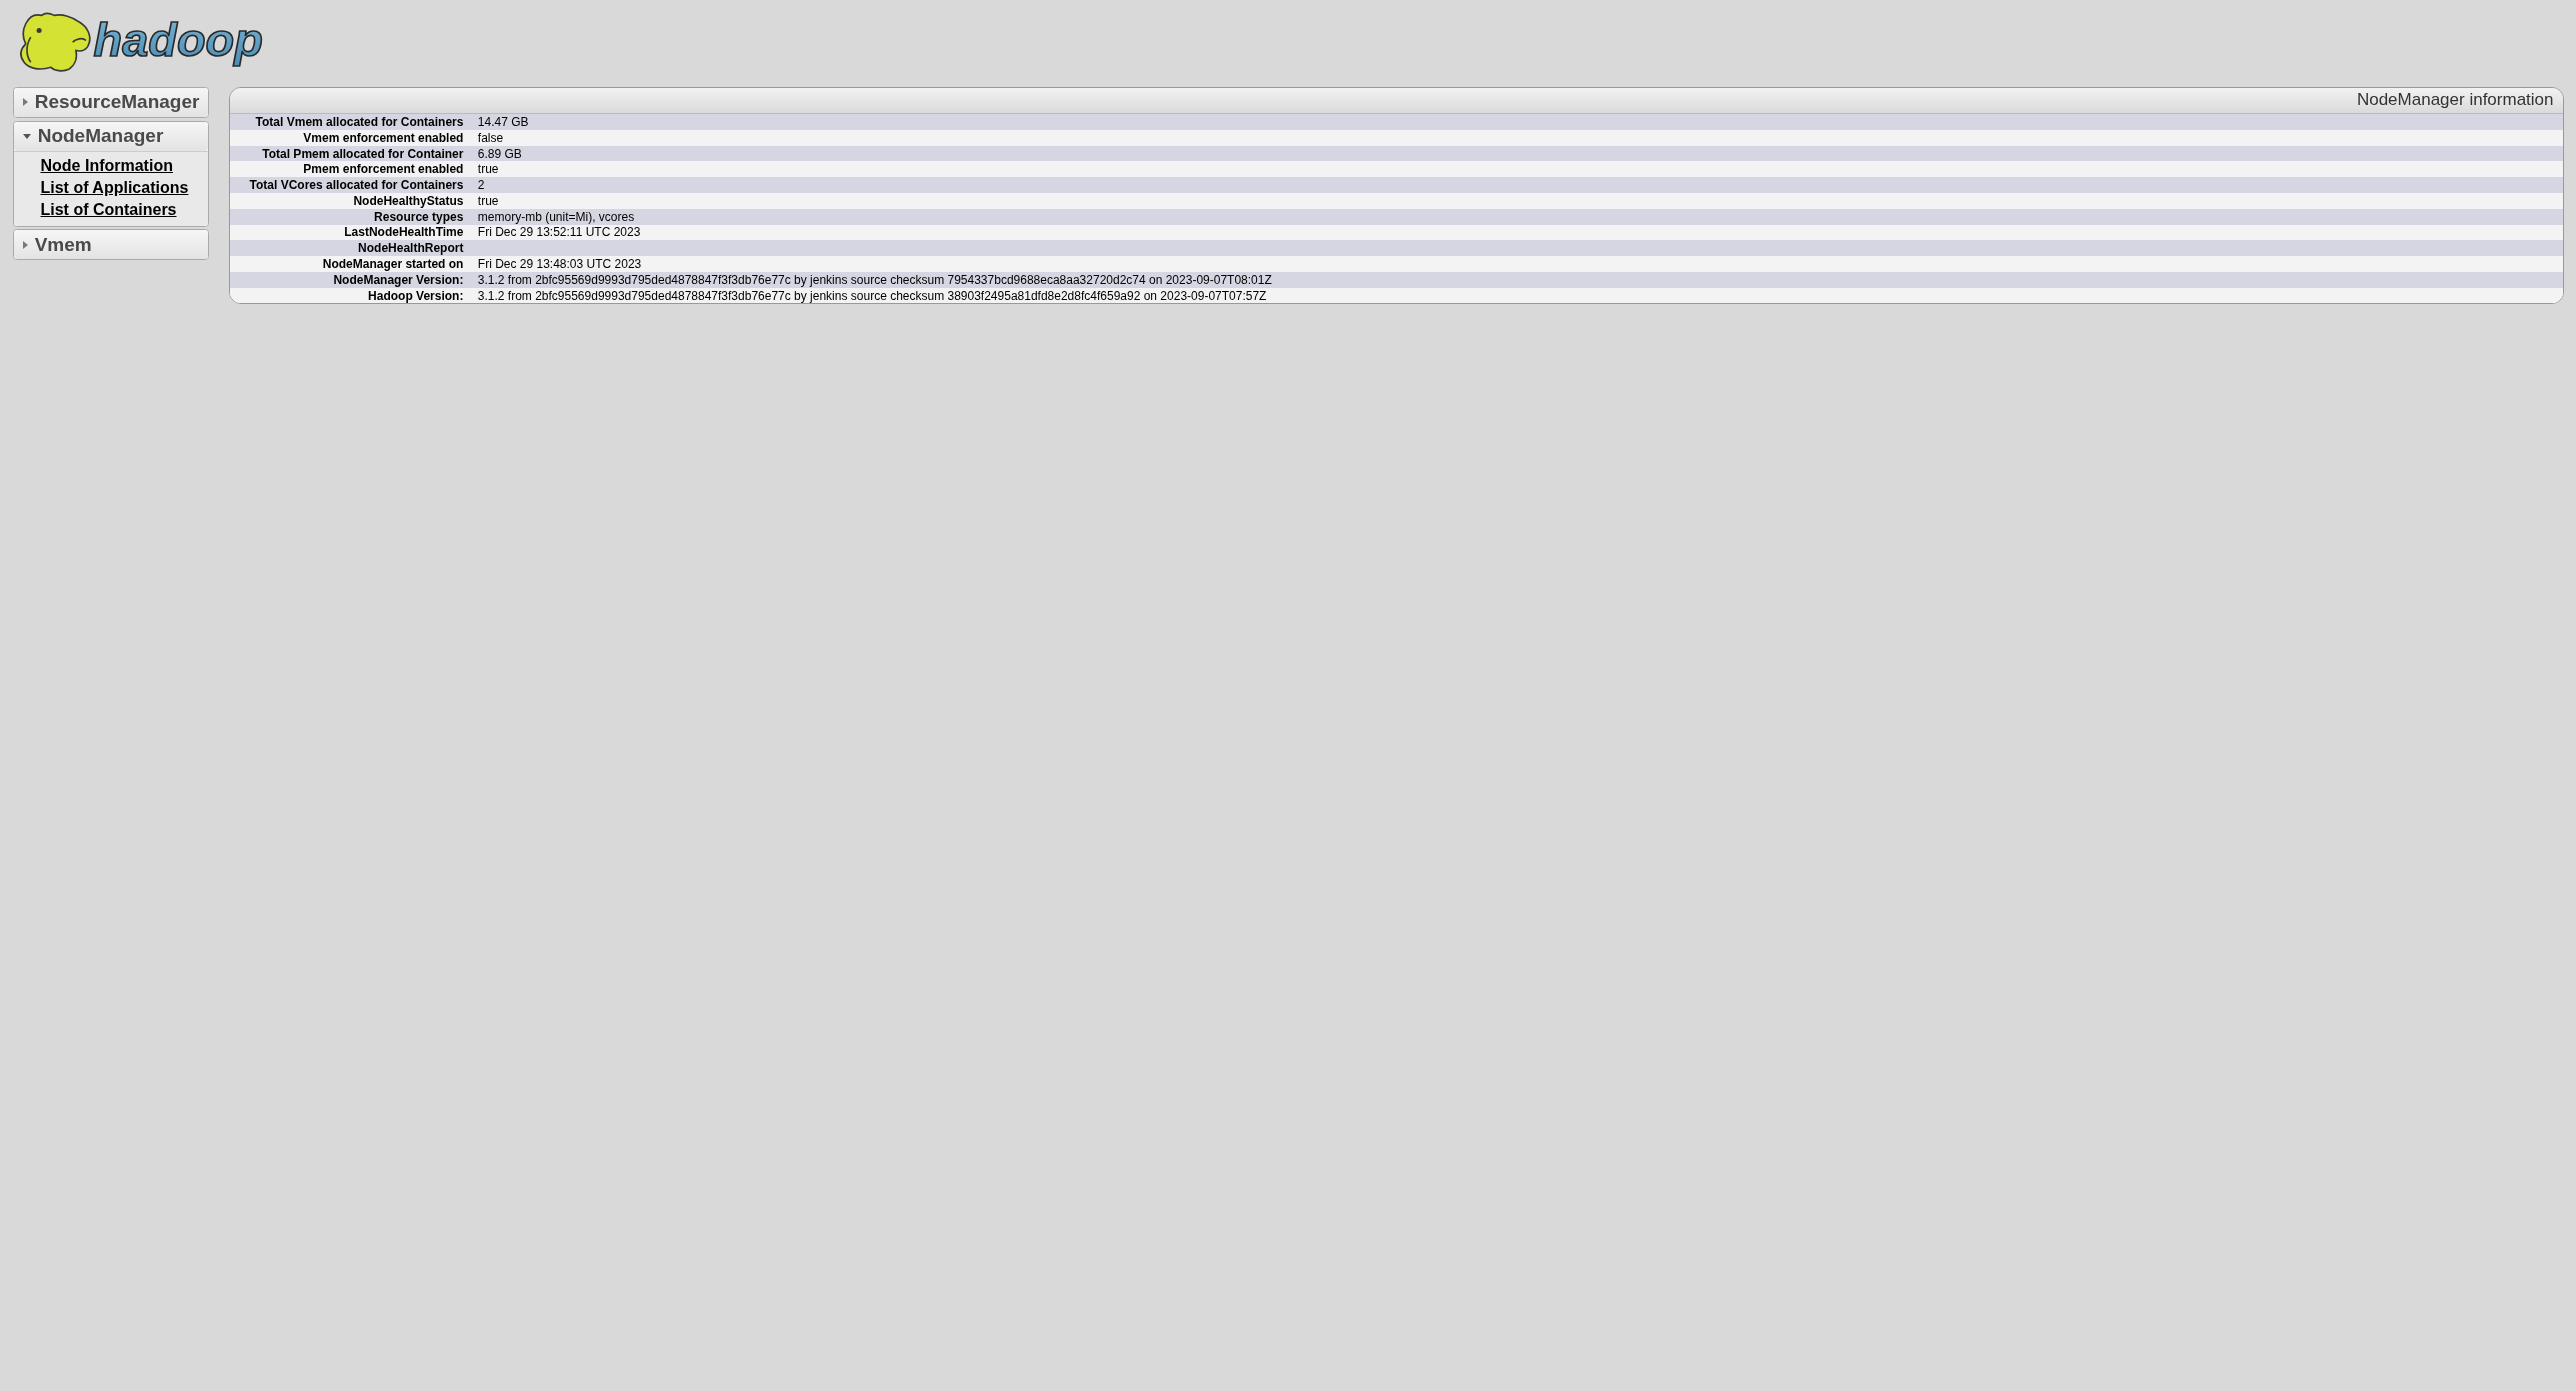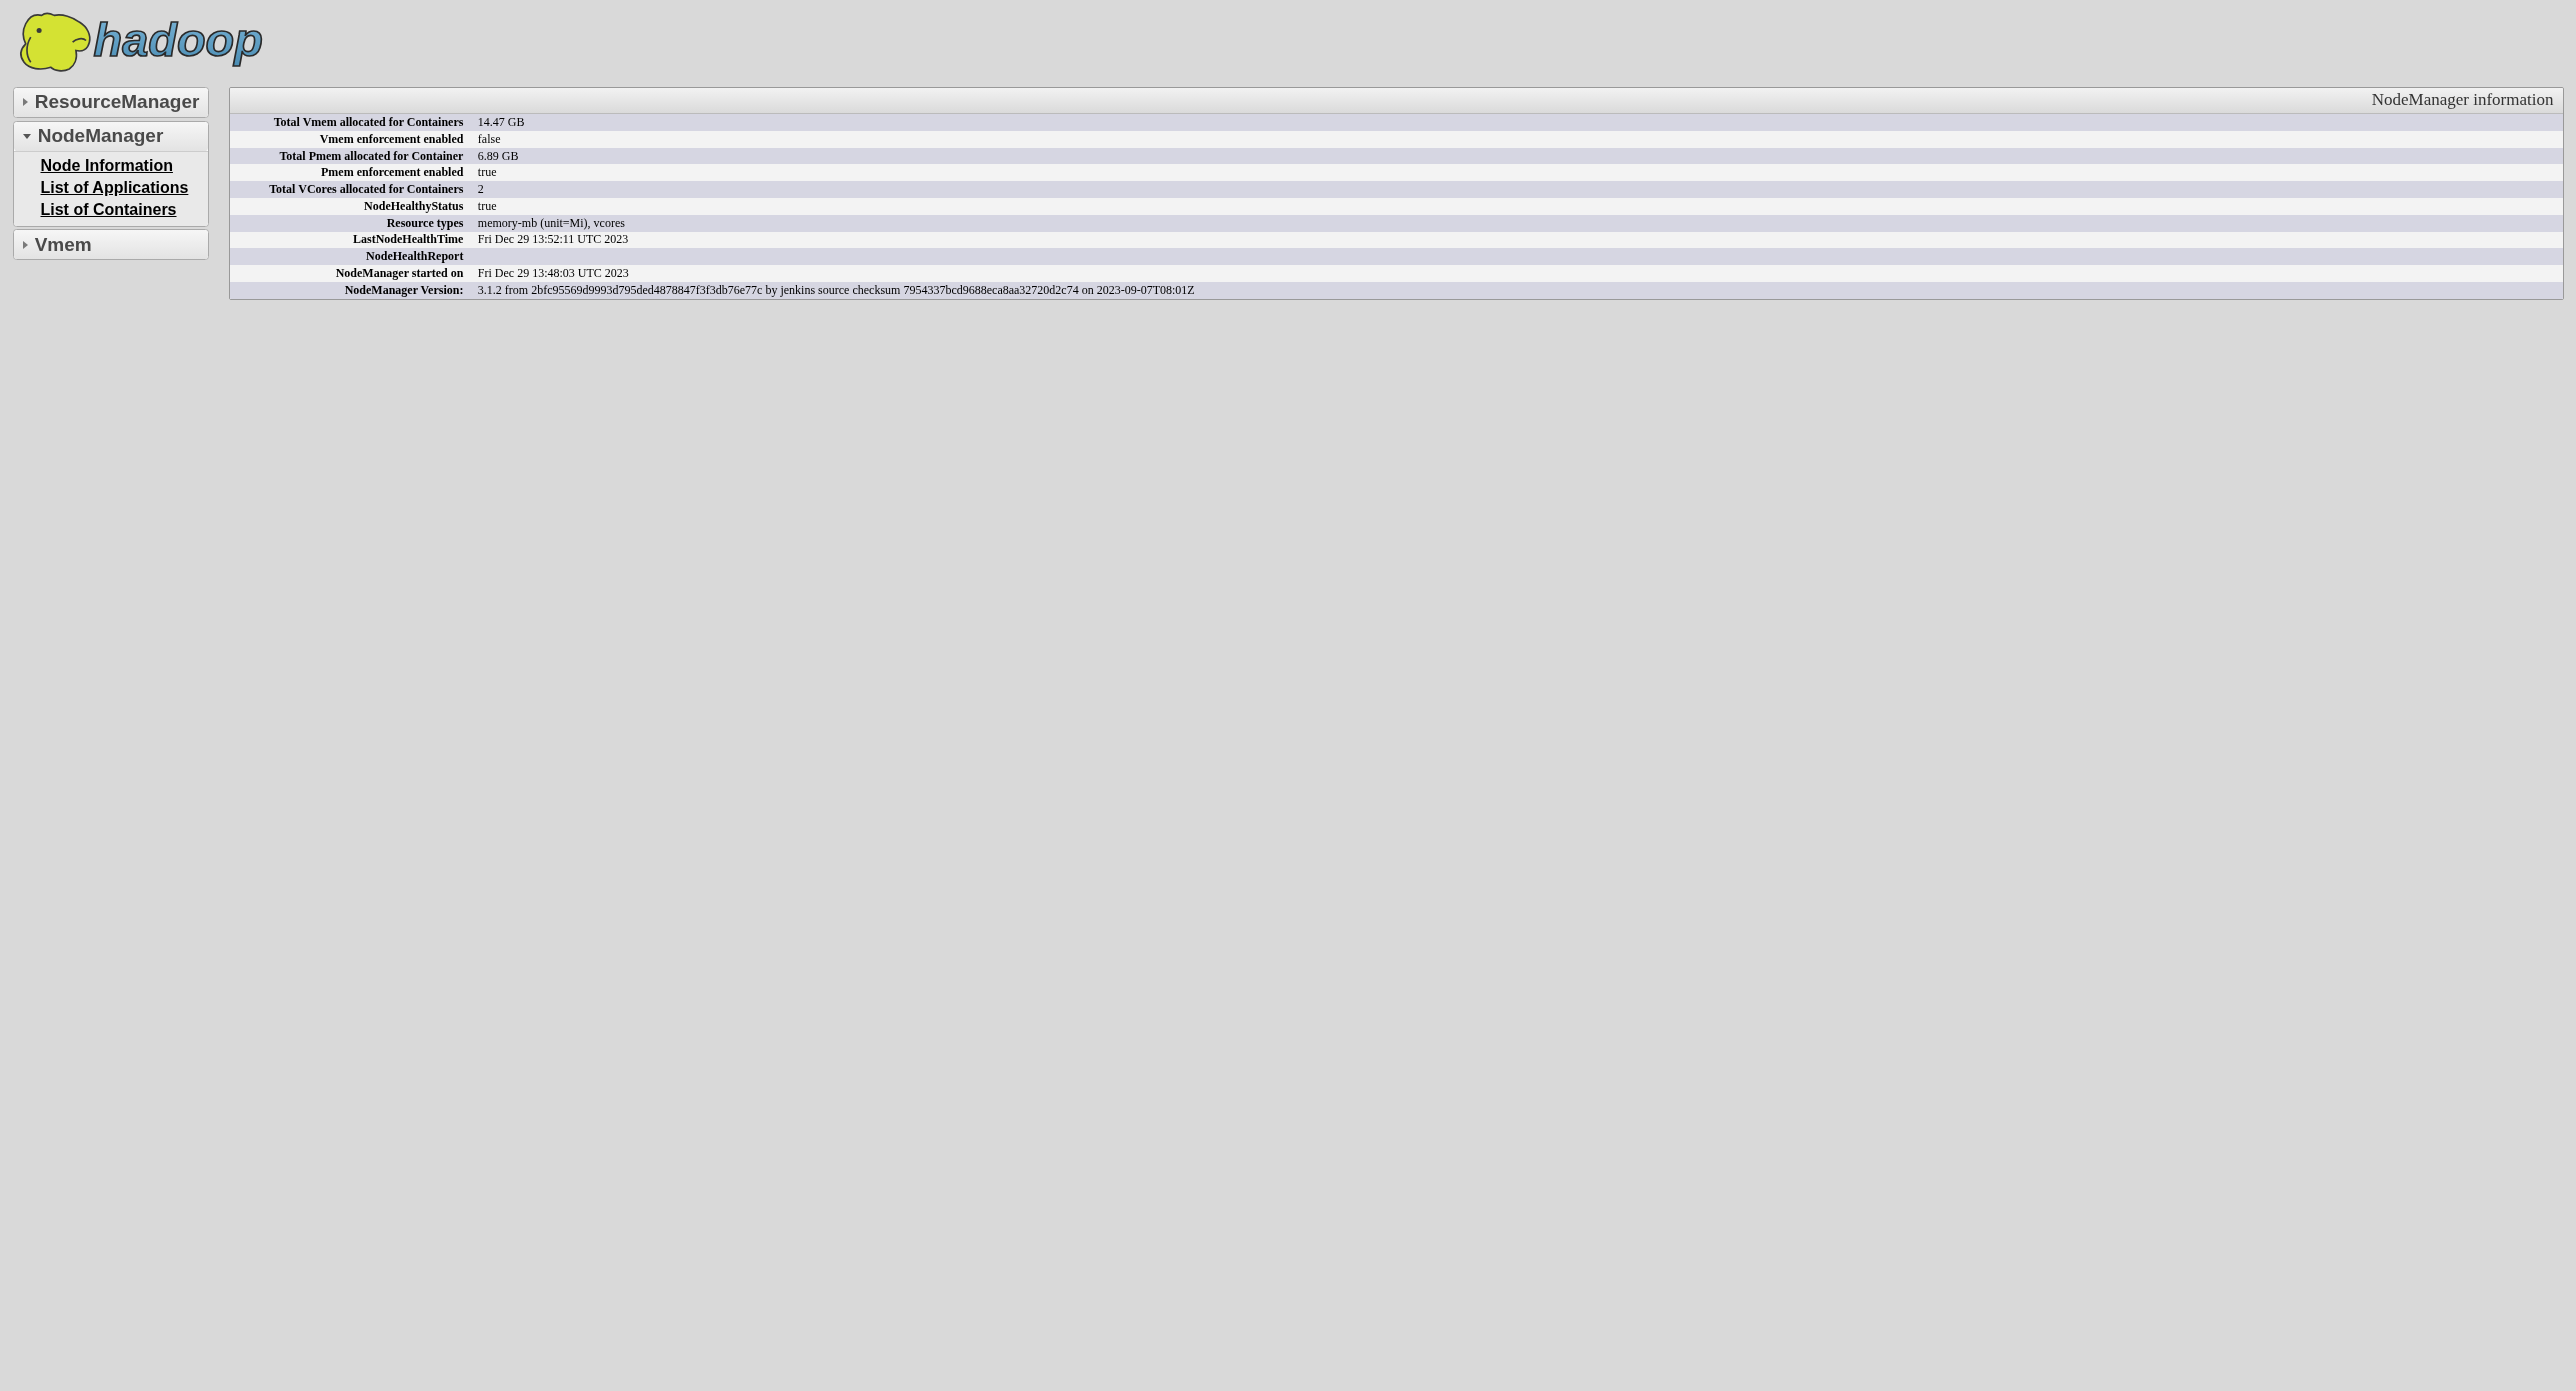--- a/index.html
+++ b/index.html
@@ -74,23 +74,22 @@
     display: block;
     color: #000;
     text-decoration: underline;
     font-size: 16px;
     line-height: 1.35;
   }
   
   .main {
     flex: 1;
     border: 0.9px solid #999;
-    border-radius: 2px;
+    border-radius: 12px;
     overflow: hidden;
-    font-family: Liberation Serif, serif;
   }
   .main-title {
     background: linear-gradient(#f2f2f2, #dadada);
     text-align: right;
     padding: 2.7px 9px;
     font-size: 17px;
     border-bottom: 0.9px solid #bbb;
     color: #333;
   }
   table.info {
@@ -215,18 +214,22 @@
               <td class="value"></td>
             </tr>
             <tr>
               <td class="label">NodeManager started on</td>
               <td class="value">Fri Dec 29 13:48:03 UTC 2023</td>
             </tr>
             <tr>
               <td class="label">NodeManager Version:</td>
               <td class="value">3.1.2 from 2bfc95569d9993d795ded4878847f3f3db76e77c by jenkins source checksum 7954337bcd9688eca8aa32720d2c74 on 2023-09-07T08:01Z</td>
             </tr>
+            <tr>
+              <td class="label">Hadoop Version:</td>
+              <td class="value">3.1.2 from 2bfc95569d9993d795ded4878847f3f3db76e77c by jenkins source checksum 38903f2495a81dfd8e2d8fc4f659a92 on 2023-09-07T07:57Z</td>
+            </tr>
           </tbody>
       </table>
     </div>
   </div>
 </div>
 
 
 </body></html>

